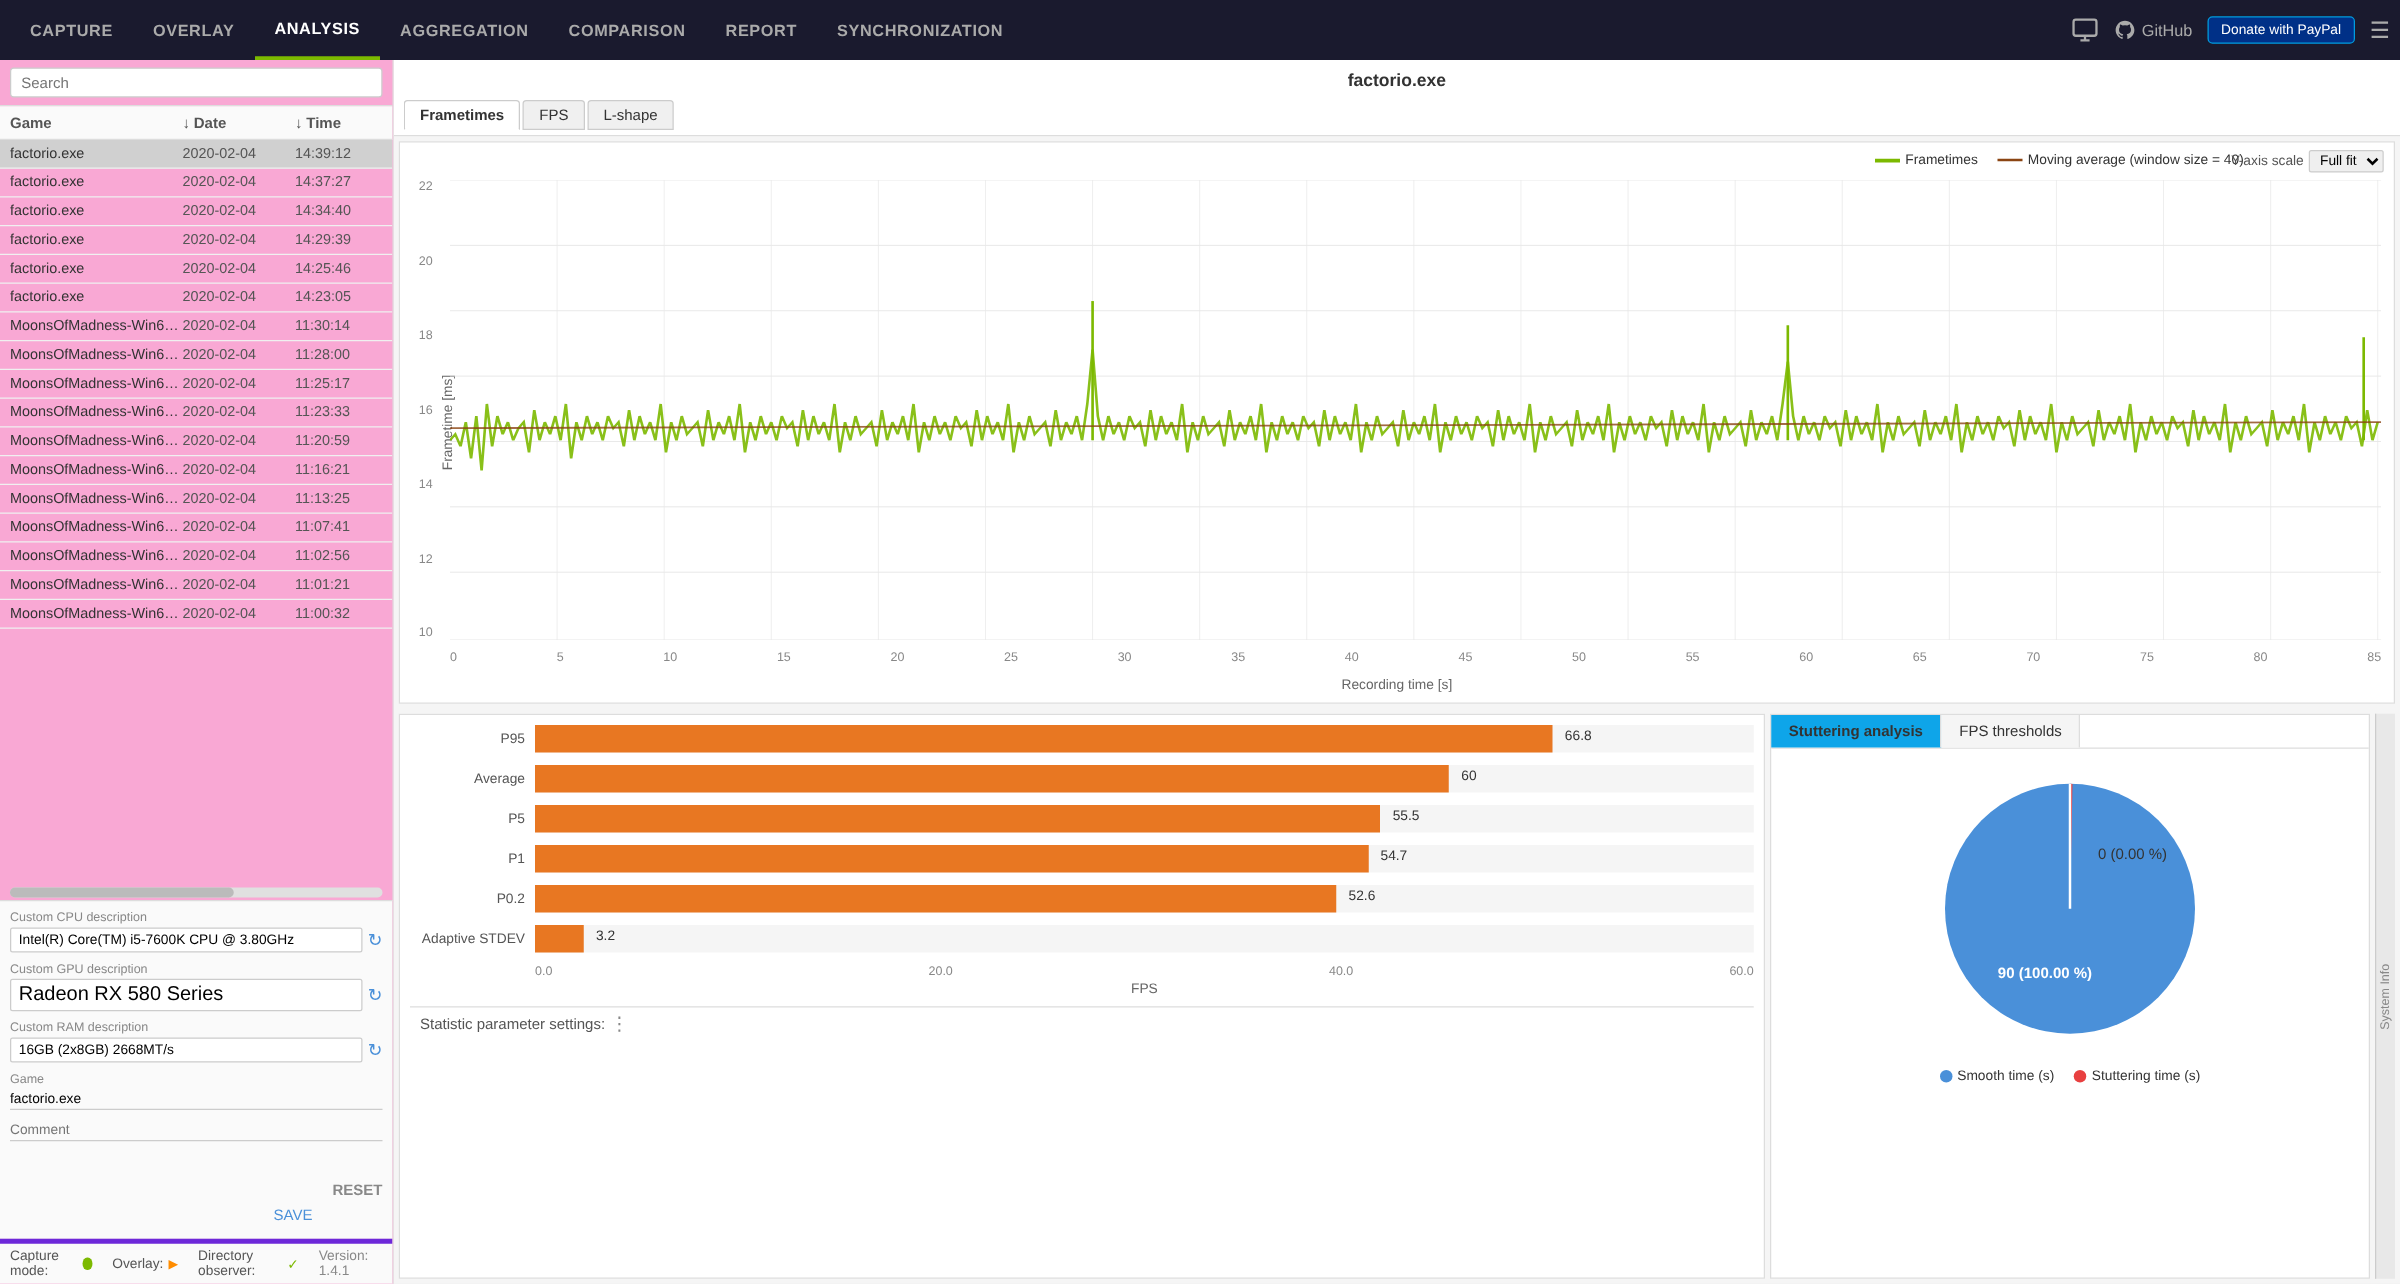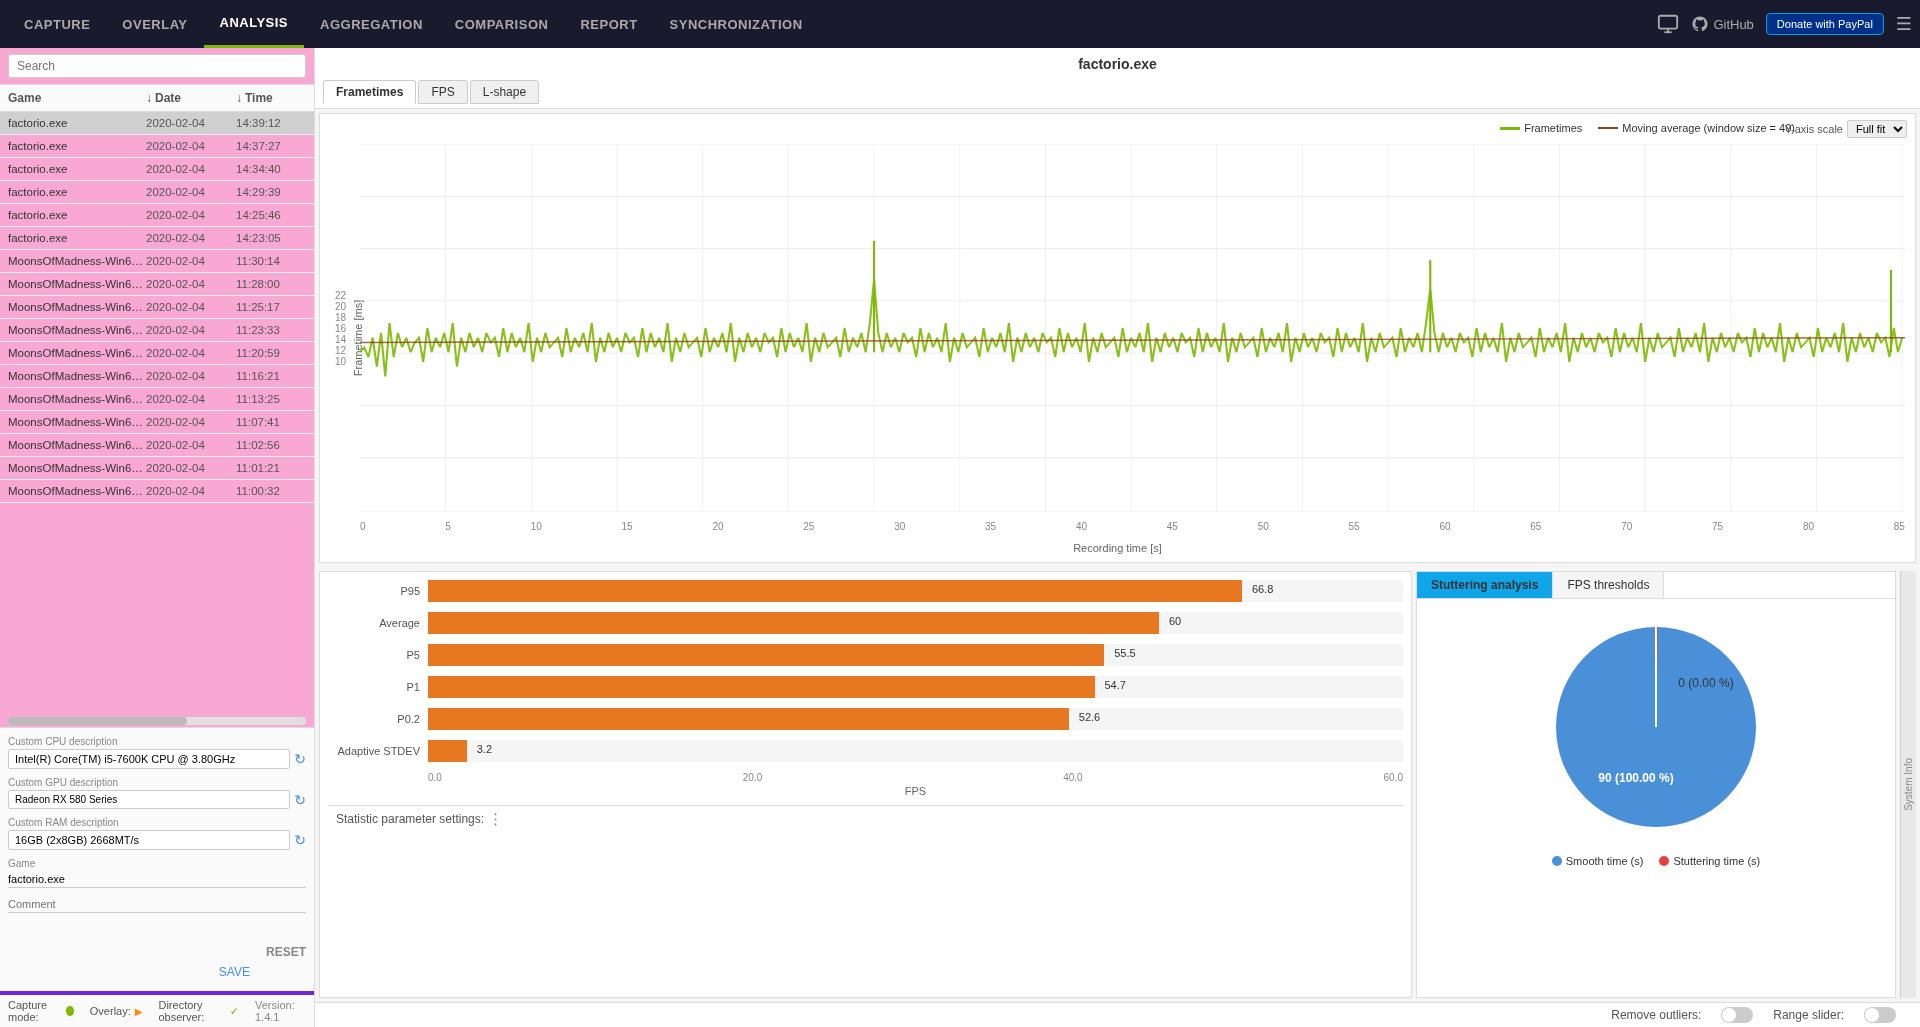--- a/index.html
+++ b/index.html
@@ -82,21 +82,21 @@
     .legend-item { display: flex; align-items: center; gap: 4px; }
     .legend-line-green { width: 20px; height: 3px; background: #7cb900; }
     .legend-line-brown { width: 20px; height: 2px; background: #8b4513; }
 
     .y-axis-scale { position: absolute; top: 6px; right: 8px; display: flex; align-items: center; gap: 4px; font-size: 11px; }
     .y-axis-scale select { font-size: 11px; padding: 1px 4px; border: 1px solid #ccc; border-radius: 2px; }
 
     .chart-svg-container { position: absolute; left: 40px; right: 10px; top: 30px; bottom: 50px; overflow: hidden; }
     .y-axis-label { position: absolute; left: 0; top: 50%; transform: translateY(-50%) rotate(-90deg); font-size: 11px; color: #666; white-space: nowrap; }
     .x-axis-label { position: absolute; bottom: 8px; left: 50%; transform: translateX(-50%); font-size: 11px; color: #666; }
-    .y-ticks { position: absolute; left: 15px; top: 30px; bottom: 50px; display: flex; flex-direction: column; justify-content: center; font-size: 10px; color: #888; text-align: right; }
+    .y-ticks { position: absolute; left: 15px; top: 30px; bottom: 50px; display: flex; flex-direction: column; justify-content: space-between; font-size: 10px; color: #888; text-align: right; }
     .x-ticks { position: absolute; bottom: 30px; left: 40px; right: 10px; display: flex; justify-content: space-between; font-size: 10px; color: #888; }
 
     
     #bottom-panels { display: flex; flex: 1; gap: 4px; padding: 4px; overflow: hidden; }
 
     #bar-chart-panel { flex: 1; background: #fff; border: 1px solid #ddd; padding: 8px; position: relative; }
     #pie-panel { width: 480px; background: #fff; border: 1px solid #ddd; }
 
     
     .bar-row { display: flex; align-items: center; margin-bottom: 10px; }
@@ -278,21 +278,21 @@
       <div class="form-group">
         <div class="form-label">Custom CPU description</div>
         <div class="form-input-row">
           <input type="text" style="flex: 1 1 0%; border: 1px solid rgb(204, 204, 204); padding: 3px 6px; font-size: 11px;" value="Intel(R) Core(TM) i5-7600K CPU @ 3.80GHz">
           <button class="refresh-btn">↻</button>
         </div>
       </div>
       <div class="form-group">
         <div class="form-label">Custom GPU description</div>
         <div class="form-input-row">
-          <input type="text" style="flex: 1 1 0%; border: 1px solid rgb(204, 204, 204); padding: 3px 6px; font-size: 10px;" value="Radeon RX 580 Series">
+          <input type="text" style="flex: 1 1 0%; border: 1px solid rgb(204, 204, 204); padding: 3px 6px; font-size: 16px;" value="Radeon RX 580 Series">
           <button class="refresh-btn">↻</button>
         </div>
       </div>
       <div class="form-group">
         <div class="form-label">Custom RAM description</div>
         <div class="form-input-row">
           <input type="text" style="flex: 1 1 0%; border: 1px solid rgb(204, 204, 204); padding: 3px 6px; font-size: 11px;" value="16GB (2x8GB) 2668MT/s">
           <button class="refresh-btn">↻</button>
         </div>
       </div>
@@ -525,24 +525,14 @@
             </div>
           </div>
         </div>
       </div>
 
       <div id="right-sidebar">
         <span>System Info</span>
       </div>
     </div>
 
-    <div id="bottom-controls">
-      <span>Remove outliers:</span>
-      <div class="toggle-switch">
-        <div class="toggle-knob"></div>
-      </div>
-      <span>Range slider:</span>
-      <div class="toggle-switch">
-        <div class="toggle-knob"></div>
-      </div>
-    </div>
   </div>
 </div>
 
 </body></html>

